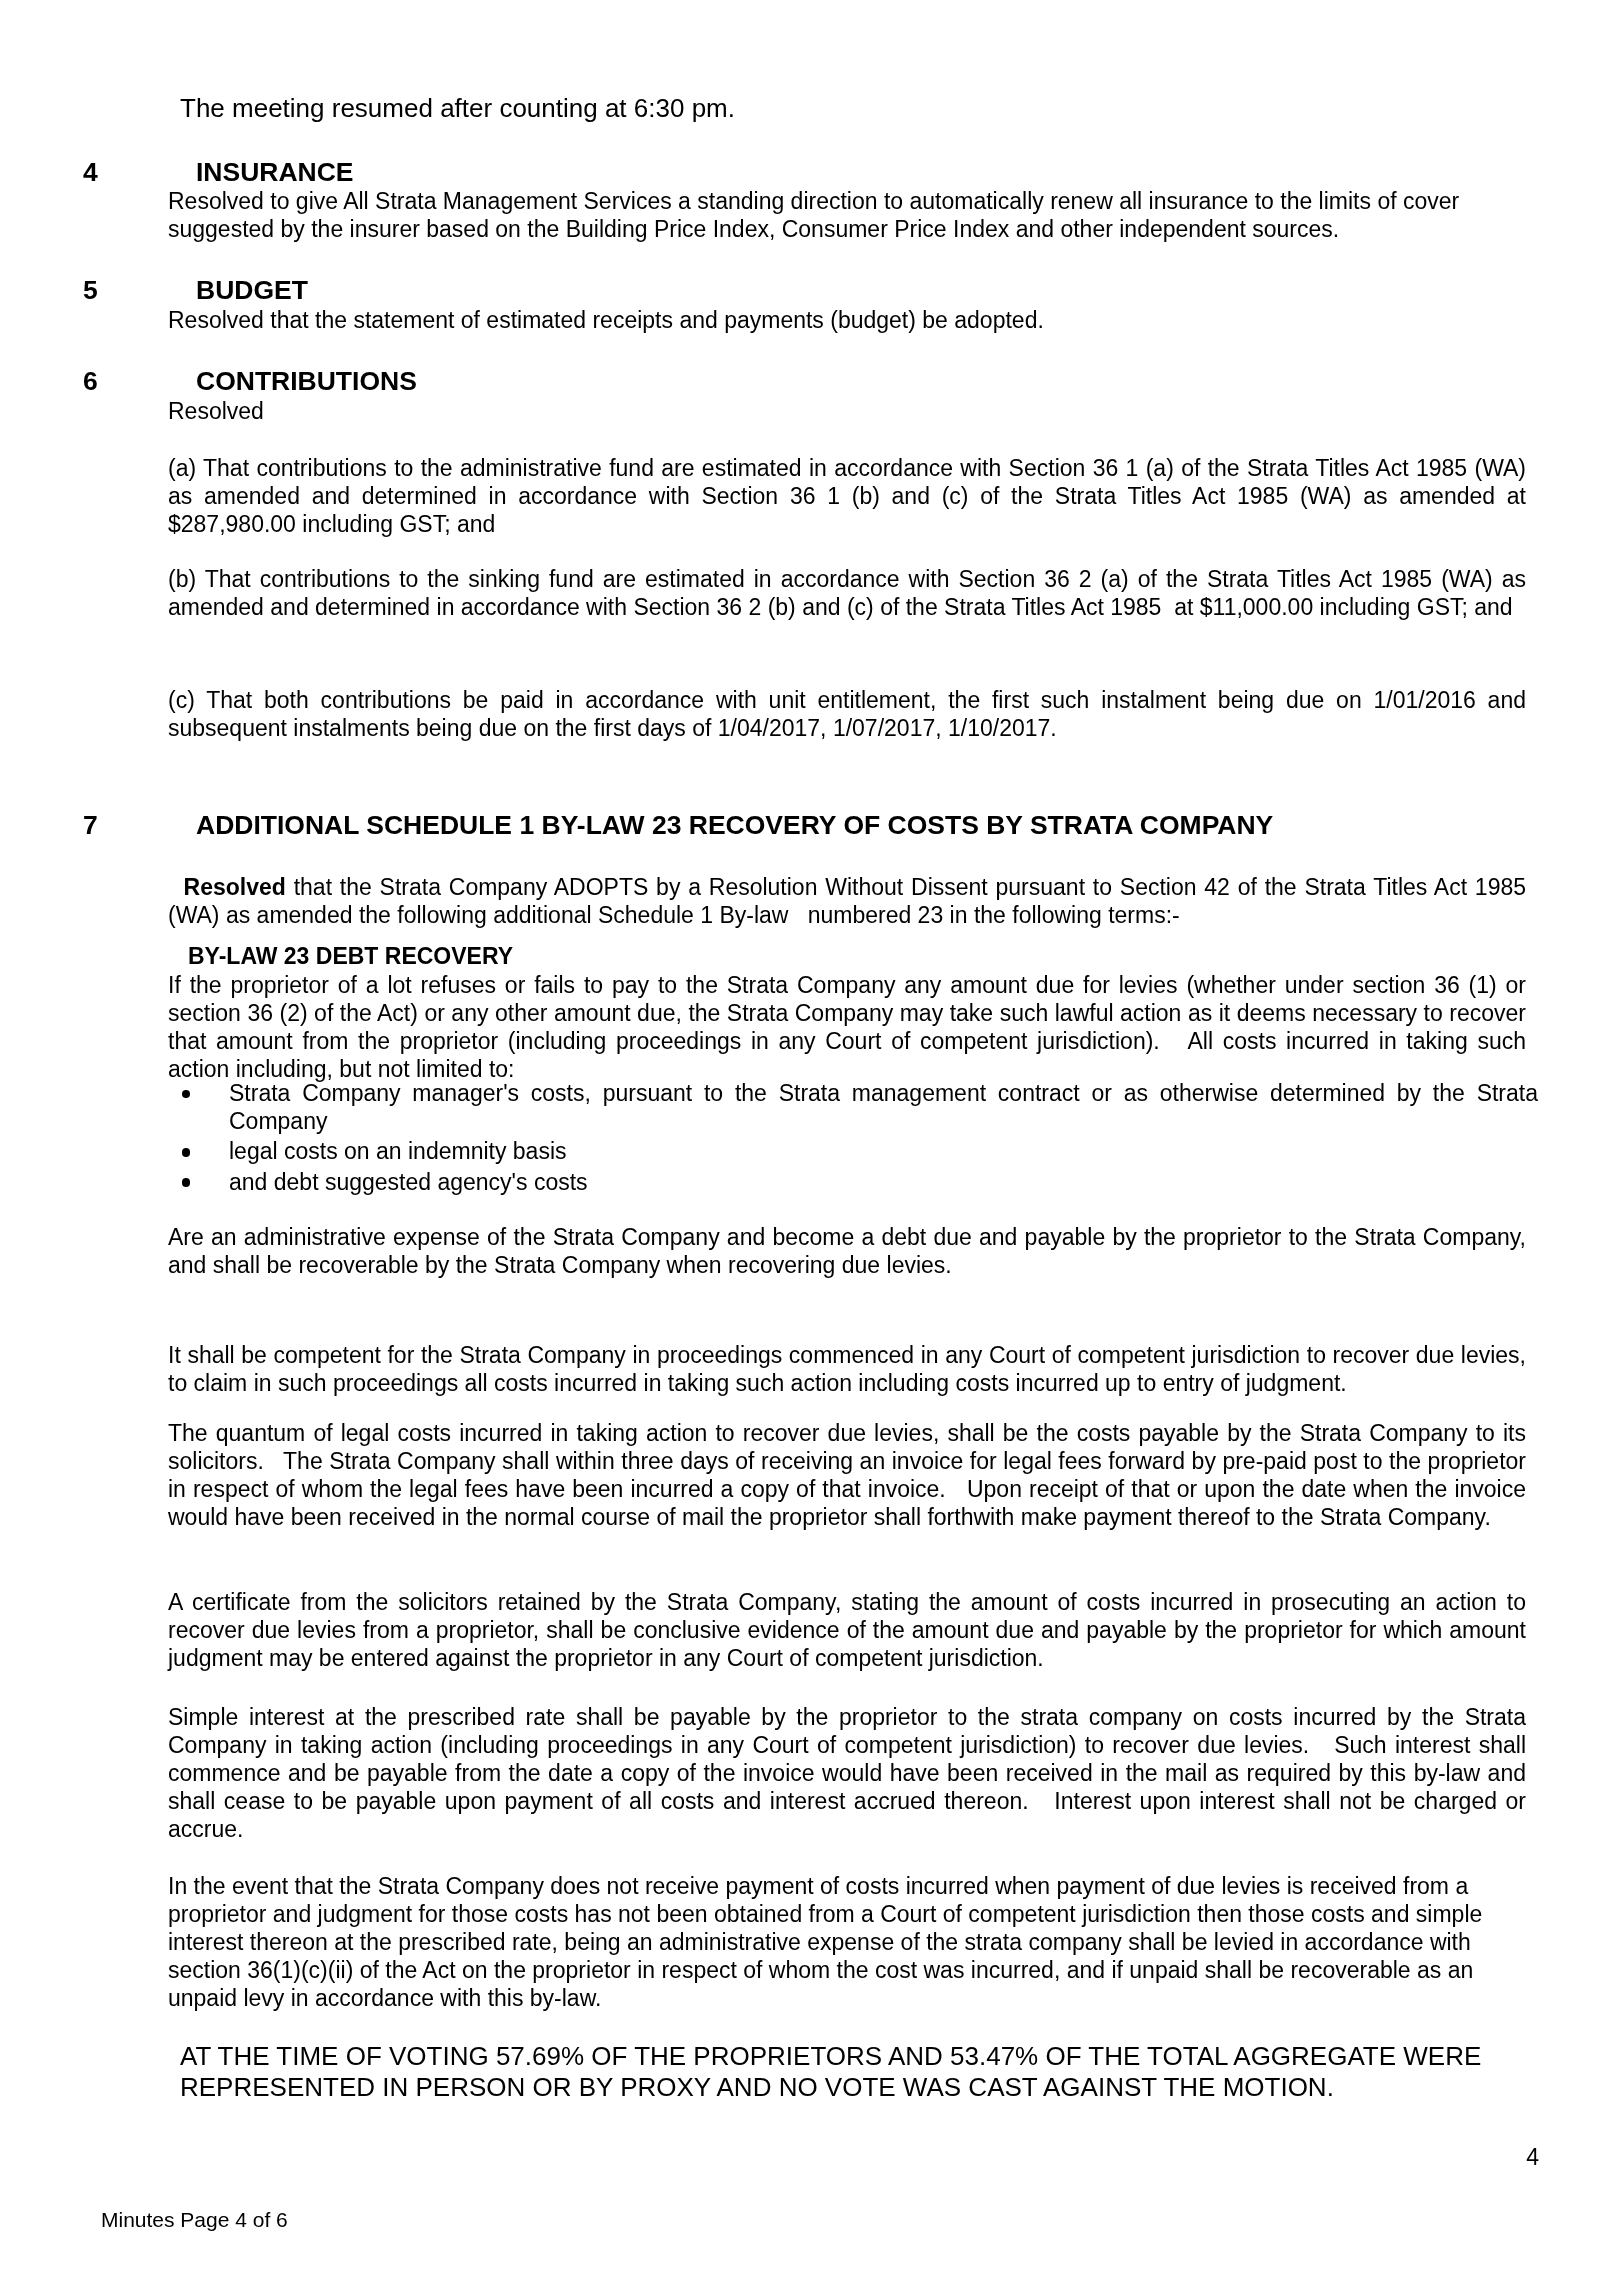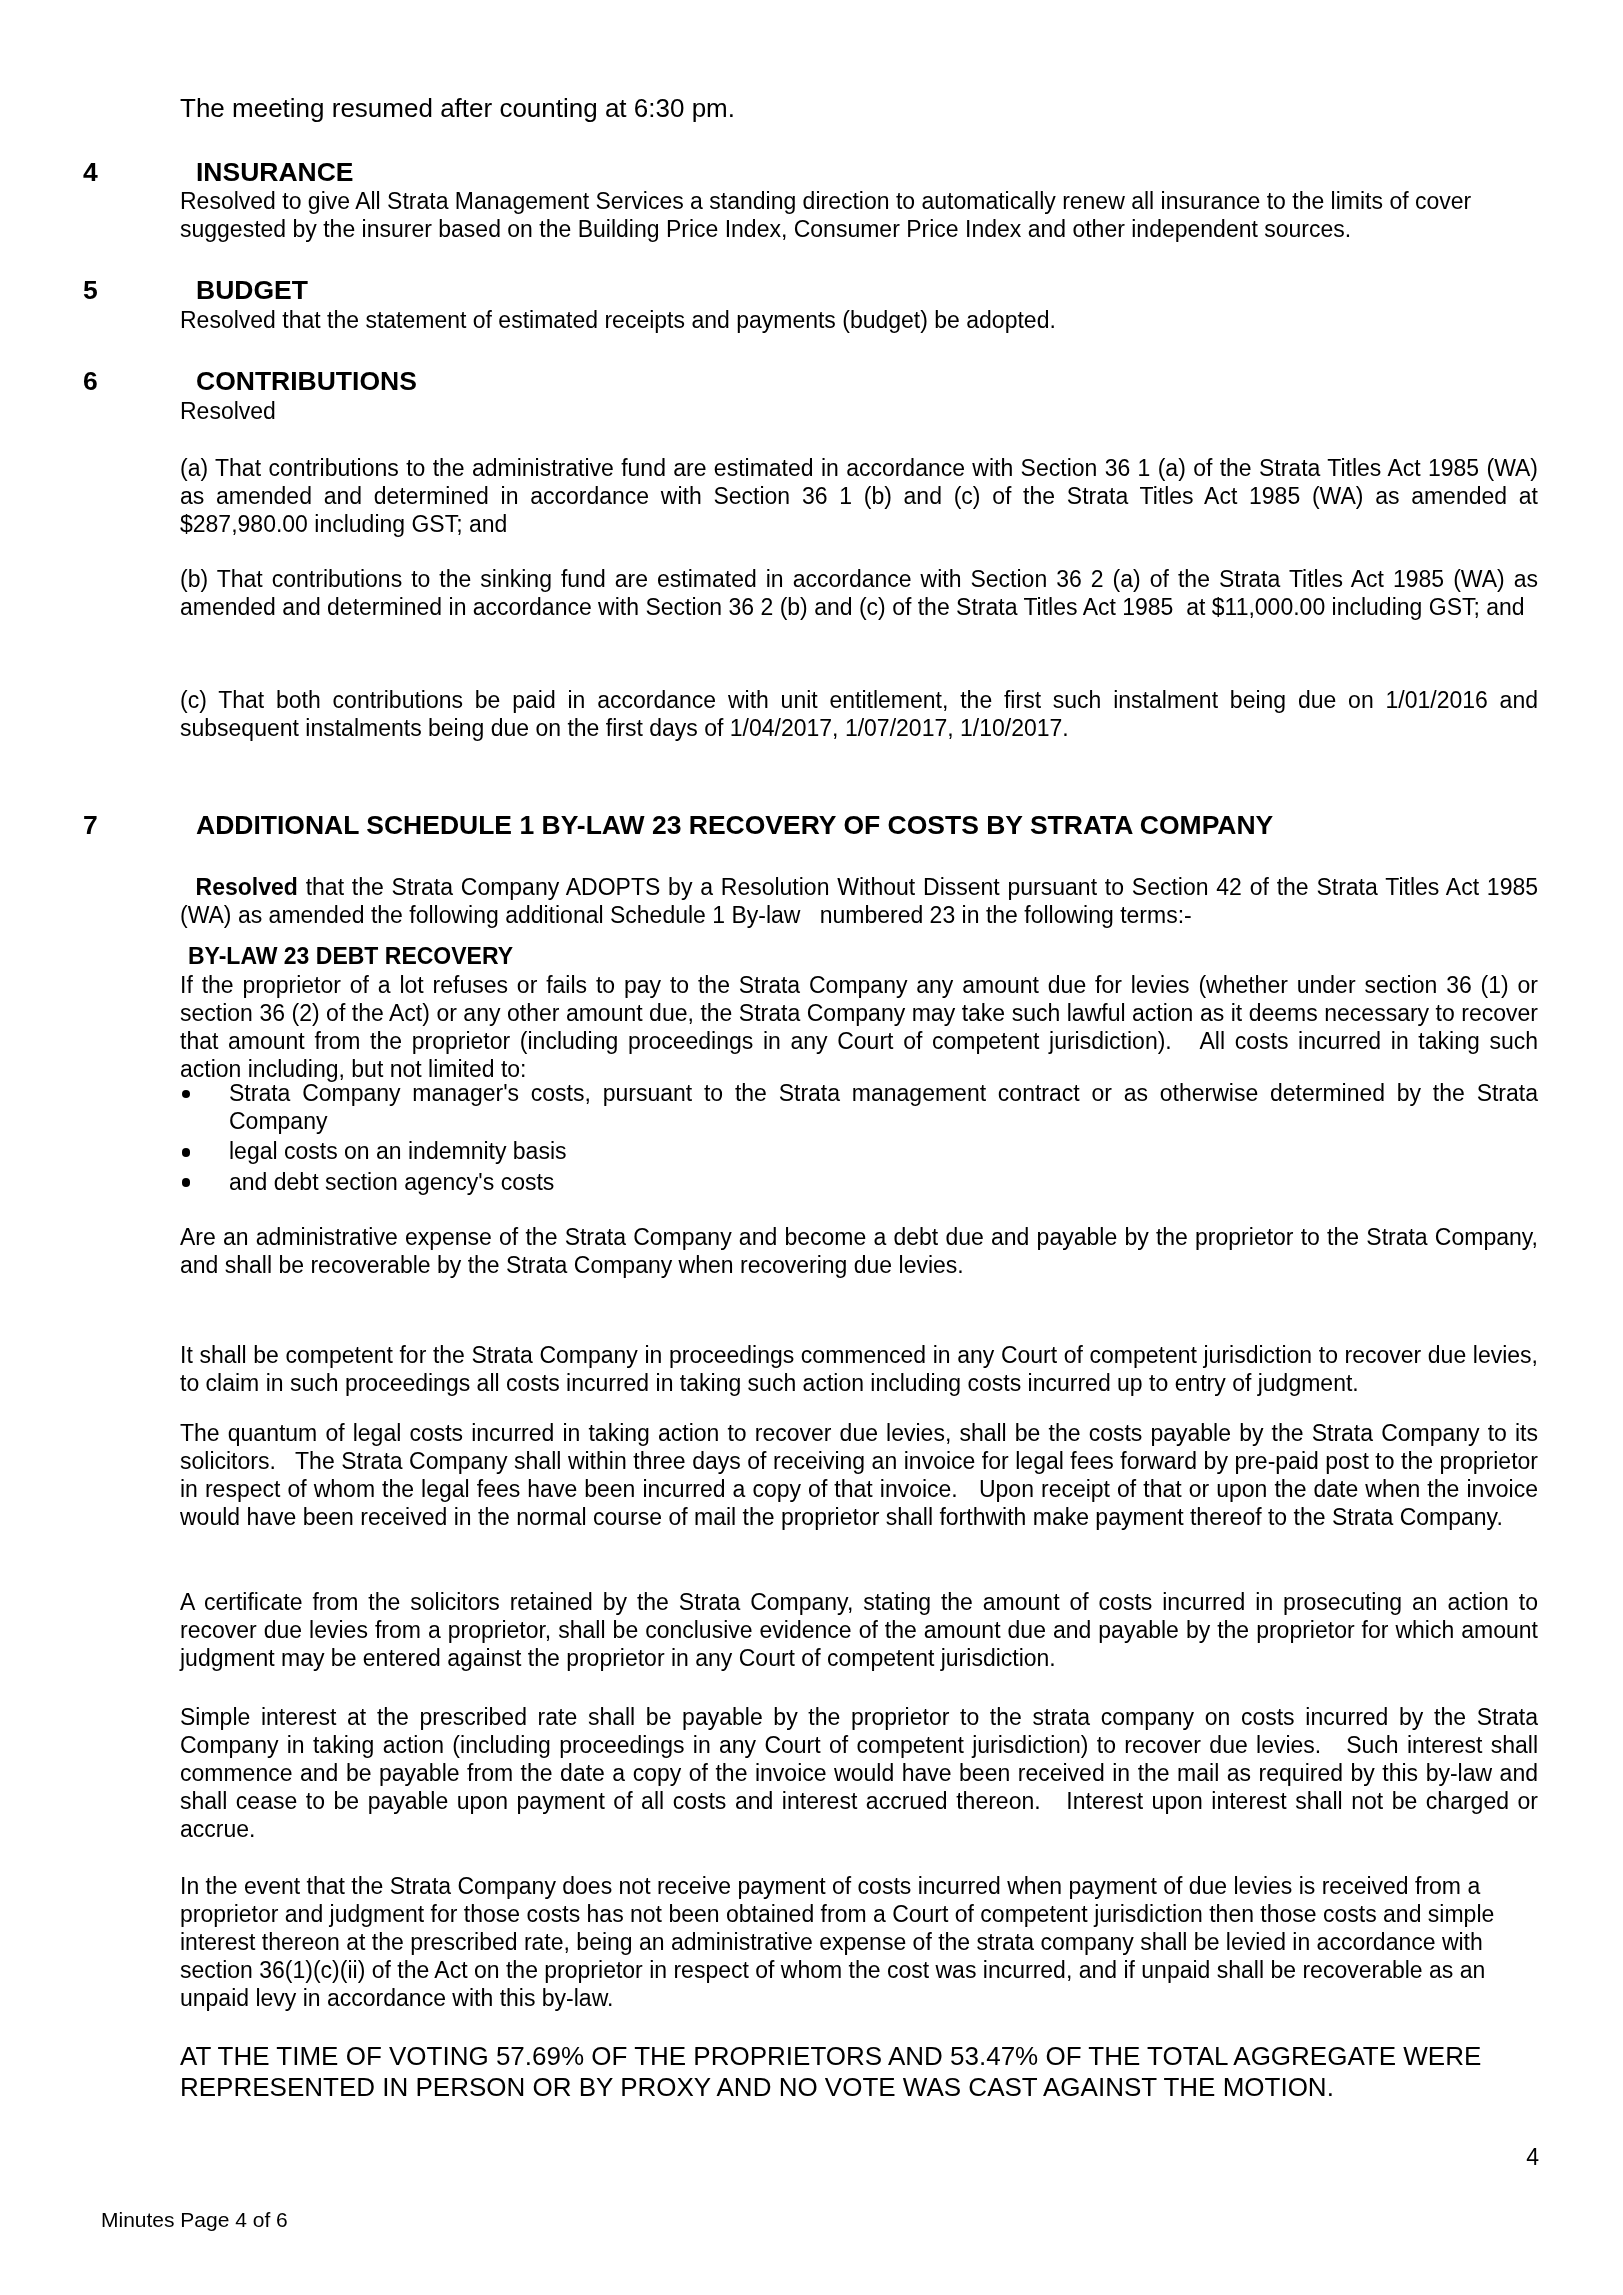--- a/index.html
+++ b/index.html
@@ -2,21 +2,21 @@
 <html style="font-size:13px"><head>
 <meta charset="utf-8">
 <style>
   html, body { margin: 0; padding: 0; background: #ffffff; }
   body { width: 1623px; height: 2295px; position: relative; overflow: hidden;
          font-family: "Liberation Sans", sans-serif; color: #000000; }
   .abs { position: absolute; }
   .big { font-size: 26px; line-height: 31px; }
   .num { left: 83px; font-size: 26.5px; line-height: 31px; font-weight: bold; }
   .head { left: 196px; font-size: 26.5px; line-height: 31px; font-weight: bold; white-space: nowrap; }
-  .body { left: 180px; width: 1358px; font-size: 23px; line-height: 28px; }
+  .body { left: 168px; width: 1358px; font-size: 23px; line-height: 28px; }
   .just { text-align: justify; }
   .subhead { left: 180px; font-size: 23px; line-height: 28px; font-weight: bold; margin-left: 8px; }
   .list { left: 180px; width: 1358px; font-size: 23px; line-height: 28px; margin: 0; padding: 0; list-style: none; }
   .list li { position: relative; padding-left: 49px; margin-bottom: 2.4px; text-align: justify; }
   .list li .bullet { position: absolute; left: 0; top: 0; width: 49px; }
   .list li .bullet::before { content: ""; position: absolute; left: 1.6px; top: 10.5px;
          width: 8.8px; height: 8.8px; border-radius: 50%; background: #000; }
   .pagenum { right: 84px; font-size: 23px; line-height: 28px; }
   .footer { left: 101px; font-size: 21px; line-height: 24px; }
   b { font-weight: bold; }
@@ -53,21 +53,21 @@
   <li>
     <span class="bullet"></span>
     <span>Strata Company manager's costs, pursuant to the Strata management contract or as otherwise determined by the Strata Company</span>
   </li>
   <li>
     <span class="bullet"></span>
     <span>legal costs on an indemnity basis</span>
   </li>
   <li>
     <span class="bullet"></span>
-    <span>and debt section agency's costs</span>
+    <span>and debt suggested agency's costs</span>
   </li>
 </ul>
 
 <div class="abs body just" style="top:1223px;">Are an administrative expense of the Strata Company and become a debt due and payable by the proprietor to the Strata Company, and shall be recoverable by the Strata Company when recovering due levies.</div>
 <div class="abs body just" style="top:1312px;margin-top:29px;">It shall be competent for the Strata Company in proceedings commenced in any Court of competent jurisdiction to recover due levies, to claim in such proceedings all costs incurred in taking such action including costs incurred up to entry of judgment.</div>
 <div class="abs body just" style="top:1419px; white-space:pre-wrap;">The quantum of legal costs incurred in taking action to recover due levies, shall be the costs payable by the Strata Company to its solicitors.   The Strata Company shall within three days of receiving an invoice for legal fees forward by pre-paid post to the proprietor in respect of whom the legal fees have been incurred a copy of that invoice.   Upon receipt of that or upon the date when the invoice would have been received in the normal course of mail the proprietor shall forthwith make payment thereof to the Strata Company.</div>
 <div class="abs body just" style="top:1588px;">A certificate from the solicitors retained by the Strata Company, stating the amount of costs incurred in prosecuting an action to recover due levies from a proprietor, shall be conclusive evidence of the amount due and payable by the proprietor for which amount judgment may be entered against the proprietor in any Court of competent jurisdiction.</div>
 <div class="abs body just" style="top:1703px; white-space:pre-wrap;">Simple interest at the prescribed rate shall be payable by the proprietor to the strata company on costs incurred by the Strata Company in taking action (including proceedings in any Court of competent jurisdiction) to recover due levies.   Such interest shall commence and be payable from the date a copy of the invoice would have been received in the mail as required by this by-law and shall cease to be payable upon payment of all costs and interest accrued thereon.   Interest upon interest shall not be charged or accrue.</div>
 <div class="abs body" style="top:1872px;">In the event that the Strata Company does not receive payment of costs incurred when payment of due levies is received from a proprietor and judgment for those costs has not been obtained from a Court of competent jurisdiction then those costs and simple interest thereon at the prescribed rate, being an administrative expense of the strata company shall be levied in accordance with section 36(1)(c)(ii) of the Act on the proprietor in respect of whom the cost was incurred, and if unpaid shall be recoverable as an unpaid levy in accordance with this by-law.</div>
 

